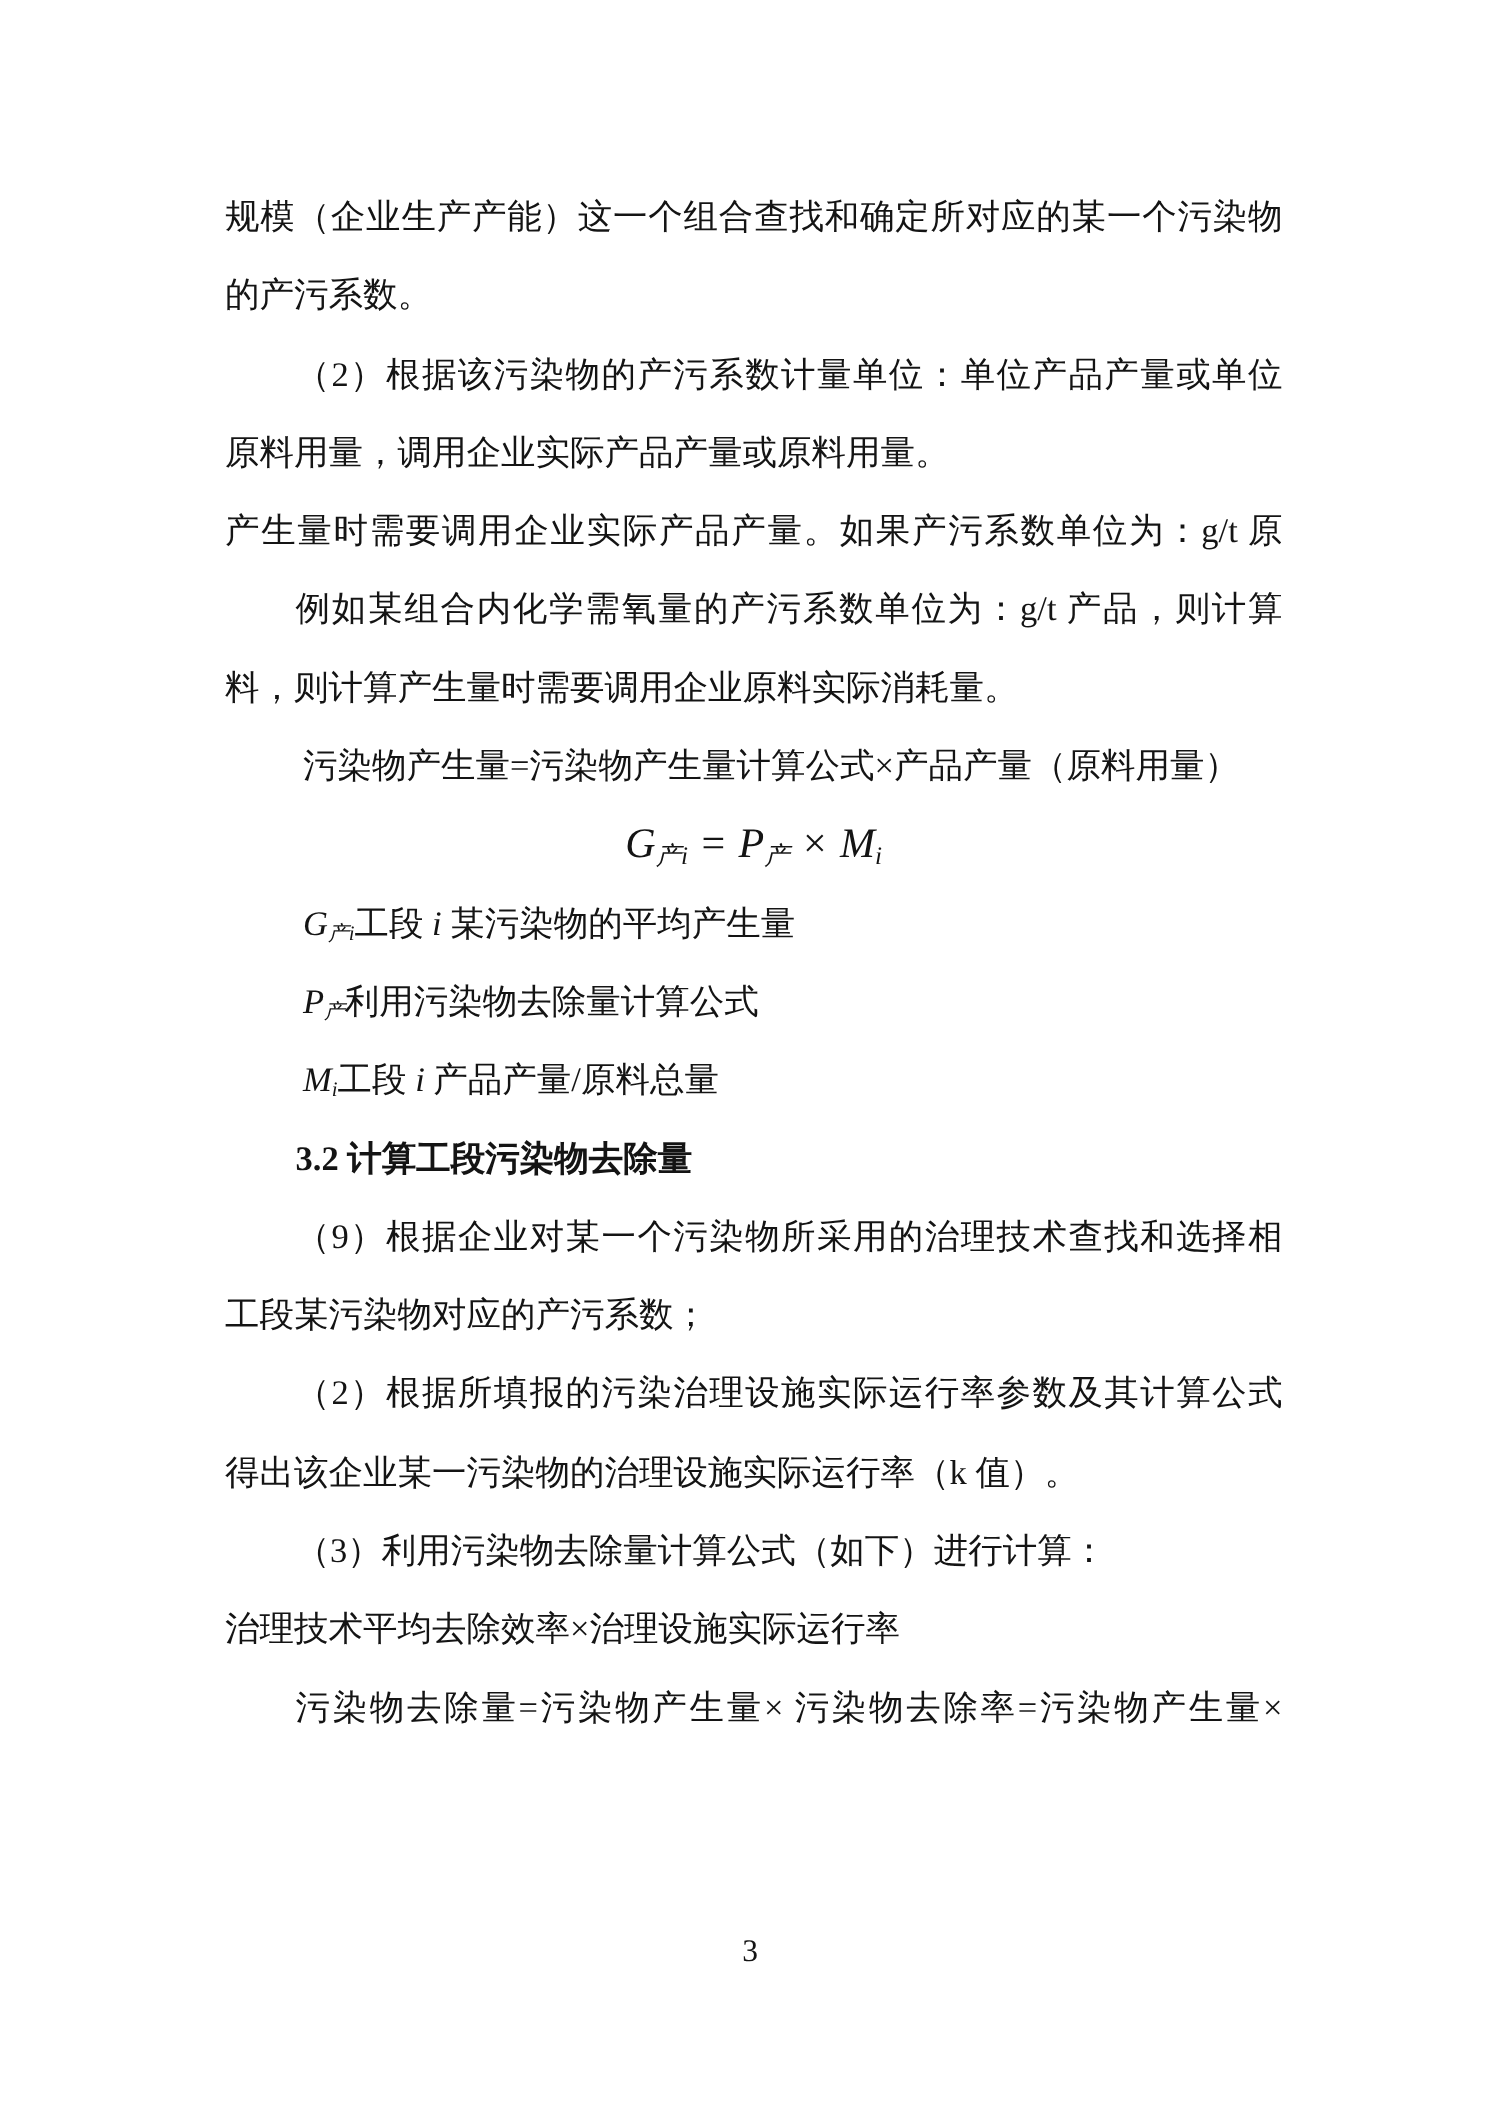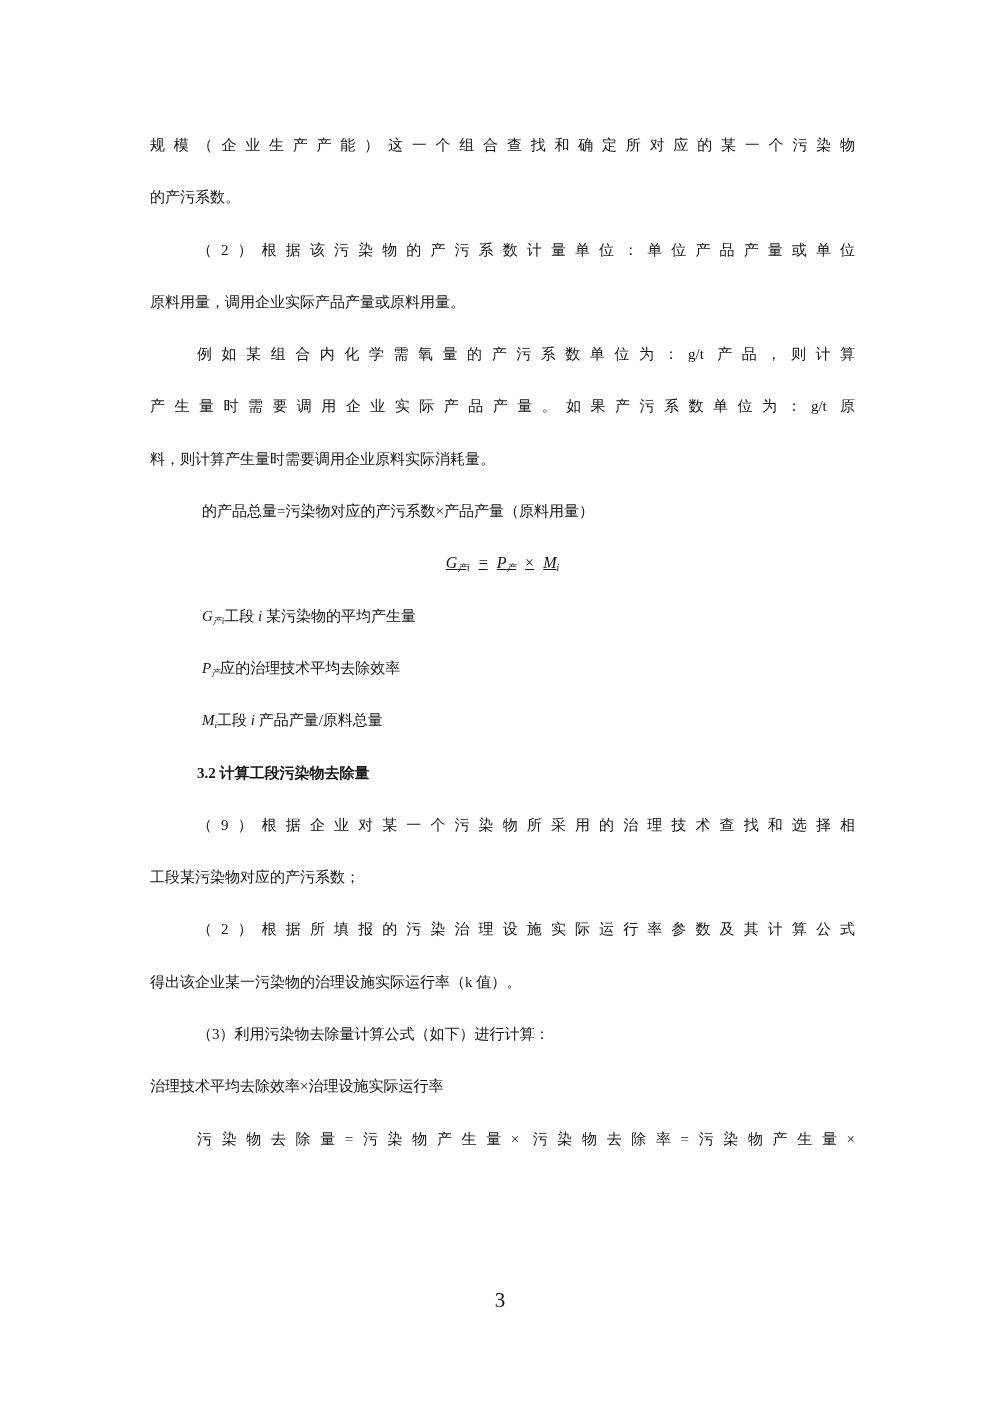--- a/index.html
+++ b/index.html
@@ -10,39 +10,39 @@
     background:#ffffff;
     color:#141414;
     font-family:"Liberation Serif","DejaVu Serif",serif;
     overflow:hidden;
   }
   .content {
     position:absolute;
     left:150px; top:119px; width:705px;
   }
   .line {
-    font-size:15px;
+    font-size:23px;
     line-height:52.3px;
     height:52.3px;
     white-space:nowrap;
   }
   .full {
     white-space:normal;
     text-align:justify;
     text-align-last:justify;
   }
   .ind  { text-indent:47px; }
   .ind2 { text-indent:52px; }
   .bold { font-weight:bold; }
   .center {
     text-align:center;
     text-align-last:center;
     text-indent:0;
   }
-  .formula-line { font-size:16px;text-decoration:underline; }
+  .formula-line { font-size:28px; }
   .mvar { font-style:italic; }
   .msub {
     font-size:0.6em;
     font-style:italic;
     vertical-align:-0.28em;
   }
   .mop { margin:0 9px; }
   .page-number {
     position:absolute;
     top:1288px; left:0; width:100%;
@@ -54,36 +54,36 @@
 </head>
 <body>
 
 <div class="page">
   <div class="content">
 
     <div class="line full">规模（企业生产产能）这一个组合查找和确定所对应的某一个污染物</div>
     <div class="line">的产污系数。</div>
     <div class="line full ind">（2）根据该污染物的产污系数计量单位：单位产品产量或单位</div>
     <div class="line">原料用量，调用企业实际产品产量或原料用量。</div>
+    <div class="line full">产生量时需要调用企业实际产品产量。如果产污系数单位为：g/t 原</div>
     <div class="line full ind">例如某组合内化学需氧量的产污系数单位为：g/t 产品，则计算</div>
-    <div class="line full">产生量时需要调用企业实际产品产量。如果产污系数单位为：g/t 原</div>
     <div class="line">料，则计算产生量时需要调用企业原料实际消耗量。</div>
-    <div class="line ind2">的产品总量=污染物对应的产污系数×产品产量（原料用量）</div>
+    <div class="line ind2">污染物产生量=污染物产生量计算公式×产品产量（原料用量）</div>
 
     <div class="line center formula-line">
       <span class="mvar">G</span><span class="msub">产i</span><span class="mop">=</span><span class="mvar">P</span><span class="msub">产</span><span class="mop">×</span><span class="mvar">M</span><span class="msub">i</span>
     </div>
 
 
     <div class="line ind2">
       <span class="mvar">G</span><span class="msub">产i</span><span>工段 </span><span class="mvar">i</span><span> 某污染物的平均产生量</span>
     </div>
 
     <div class="line ind2">
-      <span class="mvar">P</span><span class="msub">产</span><span>应的治理技术平均去除效率</span><span class="mvar"></span><span></span>
+      <span class="mvar">P</span><span class="msub">产</span><span>利用污染物去除量计算公式</span><span class="mvar"></span><span></span>
     </div>
 
     <div class="line ind2">
       <span class="mvar">M</span><span class="msub">i</span><span>工段 </span><span class="mvar">i</span><span> 产品产量/原料总量</span>
     </div>
 
     <div class="line bold ind">3.2 计算工段污染物去除量</div>
 
     <div class="line full ind">（9）根据企业对某一个污染物所采用的治理技术查找和选择相</div>
     <div class="line">工段某污染物对应的产污系数；</div>

